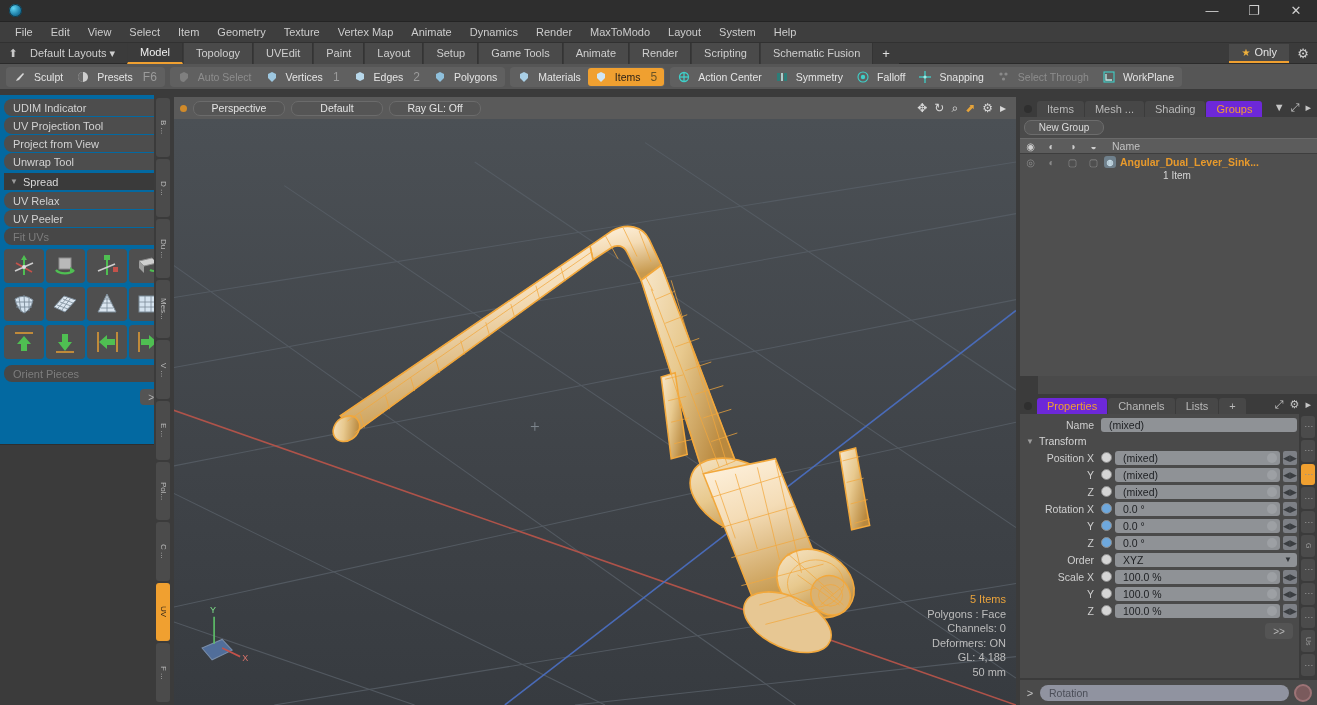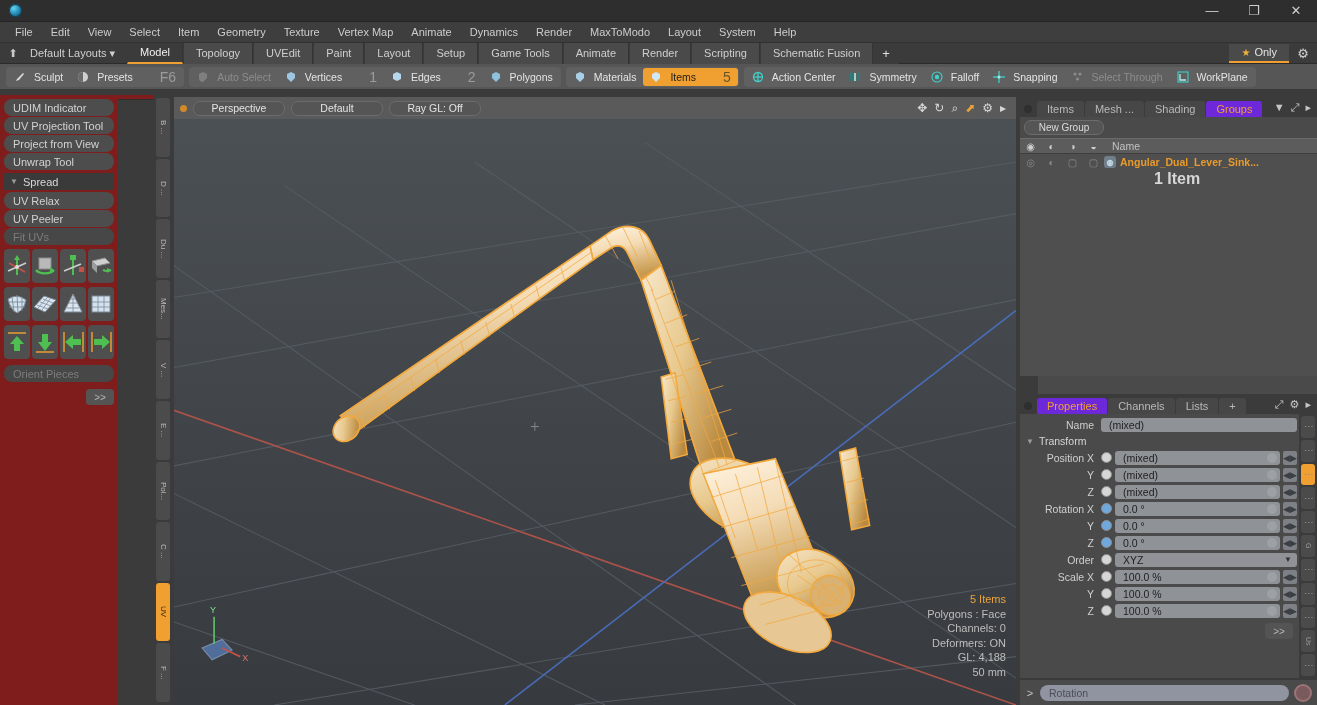--- a/index.html
+++ b/index.html
@@ -43,30 +43,30 @@
 
   
   #modebar{ height:26px; background:#565656; display:flex; align-items:center;
      padding:0 6px; gap:5px; border-bottom:1px solid #3a3a3a;}
   .grp{ display:flex; align-items:center; background:#606060; border-radius:4px;
      height:20px; padding:0 1px; }
   .mitem{ display:flex;align-items:center; gap:8px; padding:0 7px; height:18px;
      border-radius:3px; color:#e4e4e4; font-size:10.5px; white-space:nowrap;}
   .mitem.dim{ color:#8d8d8d; }
   .mitem.on{ background:#f0a030; color:#2a2118; }
-  .mitem .num{ color:#9b9b9b; font-size:14px; margin-left:19px;}
+  .mitem .num{ color:#9b9b9b; font-size:12px; margin-left:2px;}
   .mitem.on .num{ color:#6a5426; }
   .ic{ width:12px;height:12px; flex:none; display:block;}
 
   
   #body{ position:absolute; top:95px; left:0; right:0; bottom:0; display:flex; }
 
   
-  #leftpanel{ width:172px; background:#7f1d1d; position:relative; display:flex;
-     flex-direction:row; }
+  #leftpanel{ width:172px; background:#0369a1; position:relative; display:flex;
+     flex-direction:column; }
   #leftinner{ flex:none; height:345px; padding:4px 2px 0 2px; display:flex; flex-direction:column; gap:1px;}
   .tbtn{ height:17px; background:#4d4d4d; border-radius:8px; color:#d2d2d2;
      font-size:11px; display:flex;align-items:center; padding-left:9px; margin:0 2px;}
   .tbtn.dis{ color:#7d7d7d; background:#474747;}
   .tsec{ height:17px; background:#3a3a3a; color:#d8d8d8; font-size:11px;
      display:flex;align-items:center; gap:5px; padding-left:6px; margin:2px 2px 1px 2px;}
   .tsec .ar{ color:#9a9a9a; font-size:8px;}
   .iconrow{ display:flex; gap:2px; margin:3px 2px 0 2px;}
   .ibtn{ flex:1; height:34px; background:#4f4f4f; border-radius:4px;
      display:flex;align-items:center;justify-content:center;}
@@ -123,21 +123,21 @@
      display:flex;align-items:center;justify-content:center;}
   #grphdr{ height:16px; background:#5c5c5c; display:flex; align-items:center;
      border-top:1px solid #6a6a6a; border-bottom:1px solid #3e3e3e;}
   .colic{ width:21px;text-align:center;color:#cfcfcf;font-size:10px;}
   #grphdr .nm{ padding-left:8px; color:#c2c2c2; font-size:10.5px;}
   #grpbody{ flex:1; background:#4f4f4f; }
   .grow{ height:16px; display:flex; align-items:center; }
   .grow .colic{ color:#8a8a8a; }
   .gname{ display:flex;align-items:center; gap:4px; color:#e89a2c; font-size:10.5px;
      font-weight:bold; }
-  .gsub{ text-align:center; color:#d6d6d6; font-size:16px; padding-left:17px;font-weight:bold;}
+  .gsub{ text-align:center; color:#d6d6d6; font-size:10px; padding-left:17px;}
   .gicon{ width:12px;height:12px;border-radius:3px;background:#6f808c;
      display:inline-flex;align-items:center;justify-content:center;color:#cfe4ef;font-size:8px;}
 
   #propBox{ flex:1; display:flex; }
   #propMain{ flex:1; display:flex; flex-direction:column; padding-top:2px;}
   .prow{ height:17px; display:flex; align-items:center; gap:3px; padding:0 2px 0 0;}
   .plabel{ width:78px; text-align:right; color:#cfcfcf; font-size:10.5px; padding-right:4px;}
   .pradio{ width:11px;height:11px;border-radius:50%;background:#d6d6d6;
      border:1px solid #8d8d8d; flex:none;}
   .pradio.blue{ background:#6ea8dd; }

